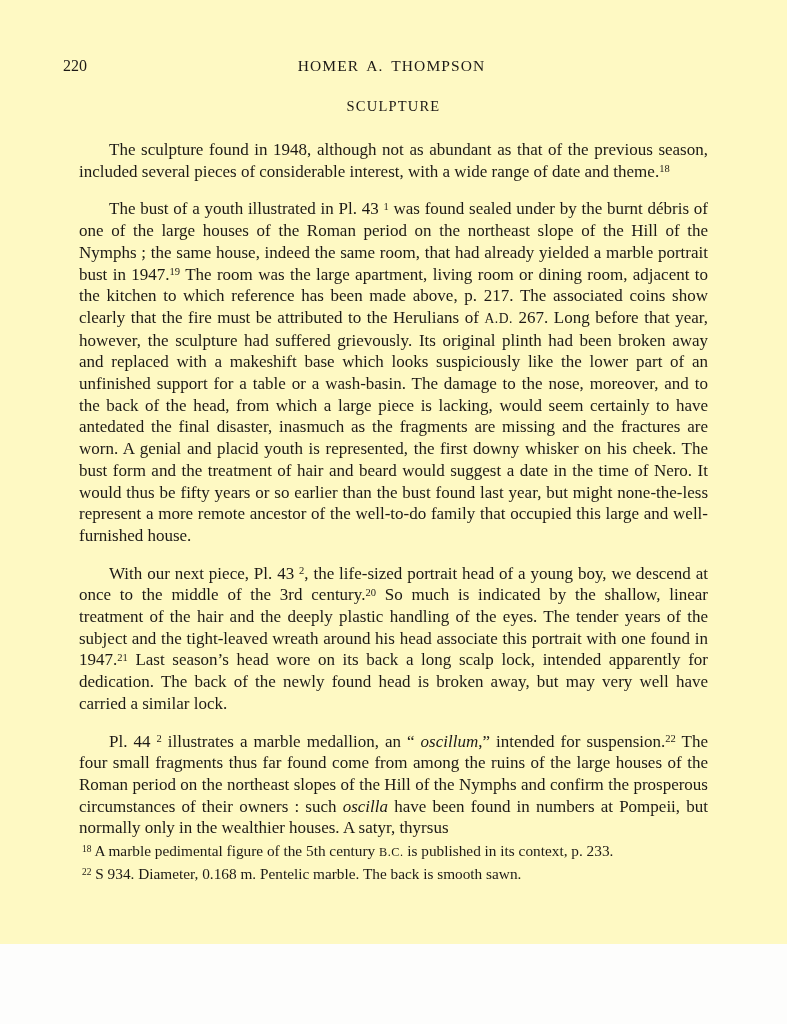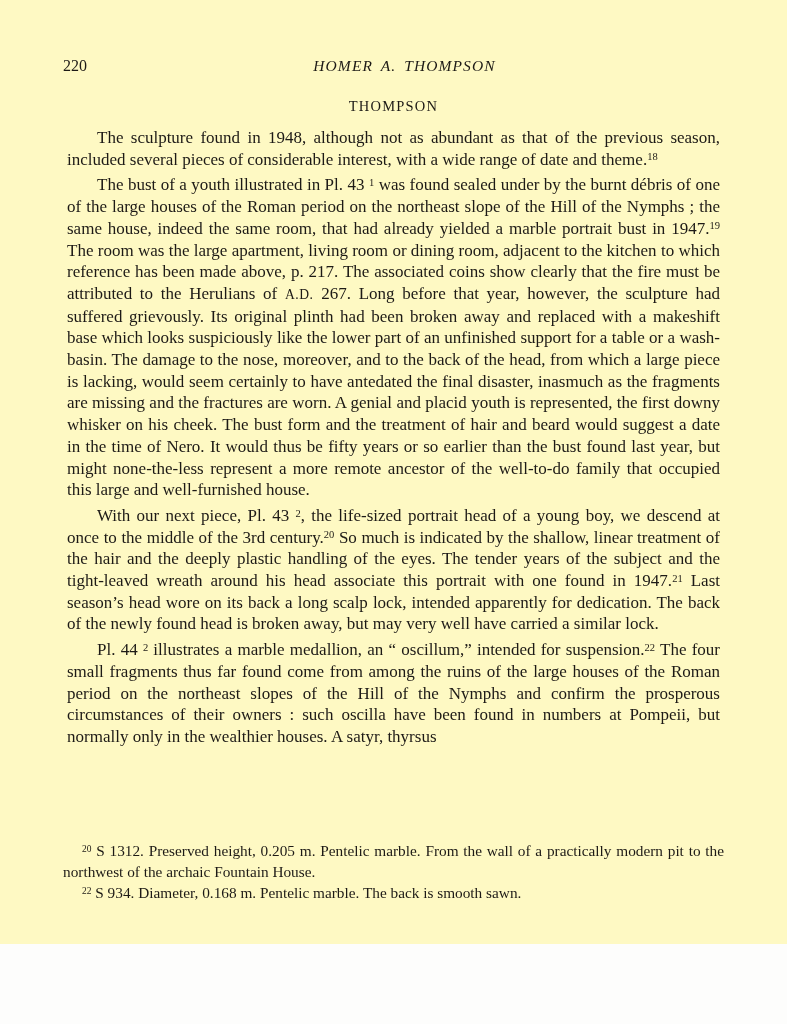--- a/index.html
+++ b/index.html
@@ -18,29 +18,28 @@
   }
   .page-number {
     position: absolute;
     left: 63px;
     top: 57px;
     font-size: 16px;
     line-height: 18px;
   }
   .running-header {
     position: absolute;
-    left: 74px;
+    left: 61px;
     top: 57px;
     width: 661px;
     text-align: center;
     font-size: 15.5px;
     line-height: 18px;
     letter-spacing: 1.1px;
     word-spacing: 3px;
-    font-style: italic;
   }
   .section-title {
     position: absolute;
     left: 63px;
     top: 98px;
     width: 661px;
     text-align: center;
     font-size: 14.5px;
     line-height: 17px;
     letter-spacing: 1.2px;
@@ -48,21 +47,21 @@
   .body-block {
     position: absolute;
     left: 63px;
     top: 123px;
     width: 661px;
     font-size: 17px;
     line-height: 21.7px;
     text-align: justify;
   }
   .body-para {
-    margin: 4px;
+    margin: 16px;
     text-indent: 30px;
   }
   .footnotes-block {
     position: absolute;
     left: 63px;
     top: 840px;
     width: 661px;
     font-size: 15.3px;
     line-height: 21px;
     text-align: justify;
@@ -71,35 +70,35 @@
     margin: 0;
     text-indent: 19px;
   }
   sup {
     font-size: 0.62em;
     line-height: 0;
     vertical-align: baseline;
     position: relative;
     top: -0.42em;
   }
-  .it { }
+  .it { font-style: italic; }
   .sc { font-size: 0.8em; letter-spacing: 0.04em; }
 </style>
 </head>
 <body>
 
 <div class="page">
   <div class="page-number">220</div>
   <div class="running-header">HOMER A. THOMPSON</div>
-  <div class="section-title">THOMPSON</div>
+  <div class="section-title">SCULPTURE</div>
 
   <div class="body-block">
       <p class="body-para"><span>The sculpture found in 1948, although not as abundant as that of the previous season, included several pieces of considerable interest, with a wide range of date and theme.</span><sup>18</sup></p>
       <p class="body-para"><span>The bust of a youth illustrated in Pl. 43 </span><sup>1</sup><span> was found sealed under by the burnt débris of one of the large houses of the Roman period on the northeast slope of the Hill of the Nymphs ; the same house, indeed the same room, that had already yielded a marble portrait bust in 1947.</span><sup>19</sup><span> The room was the large apartment, living room or dining room, adjacent to the kitchen to which reference has been made above, p. 217. The associated coins show clearly that the fire must be attributed to the Herulians of </span><span class="sc">A.D.</span><span> 267. Long before that year, however, the sculpture had suffered grievously. Its original plinth had been broken away and replaced with a makeshift base which looks suspiciously like the lower part of an unfinished support for a table or a wash-basin. The damage to the nose, moreover, and to the back of the head, from which a large piece is lacking, would seem certainly to have antedated the final disaster, inasmuch as the fragments are missing and the fractures are worn. A genial and placid youth is represented, the first downy whisker on his cheek. The bust form and the treatment of hair and beard would suggest a date in the time of Nero. It would thus be fifty years or so earlier than the bust found last year, but might none-the-less represent a more remote ancestor of the well-to-do family that occupied this large and well-furnished house.</span></p>
       <p class="body-para"><span>With our next piece, Pl. 43 </span><sup>2</sup><span>, the life-sized portrait head of a young boy, we descend at once to the middle of the 3rd century.</span><sup>20</sup><span> So much is indicated by the shallow, linear treatment of the hair and the deeply plastic handling of the eyes. The tender years of the subject and the tight-leaved wreath around his head associate this portrait with one found in 1947.</span><sup>21</sup><span> Last season’s head wore on its back a long scalp lock, intended apparently for dedication. The back of the newly found head is broken away, but may very well have carried a similar lock.</span></p>
       <p class="body-para"><span>Pl. 44 </span><sup>2</sup><span> illustrates a marble medallion, an “ </span><span class="it">oscillum</span><span>,” intended for suspension.</span><sup>22</sup><span> The four small fragments thus far found come from among the ruins of the large houses of the Roman period on the northeast slopes of the Hill of the Nymphs and confirm the prosperous circumstances of their owners : such </span><span class="it">oscilla</span><span> have been found in numbers at Pompeii, but normally only in the wealthier houses. A satyr, thyrsus</span></p>
     </div>
 
   <div class="footnotes-block">
-      <p class="footnote-para"><sup>20</sup><span> S 1312. Preserved height, 0.205 m. Pentelic marble. From the wall of a practically modern pit to the northwest of the archaic Fountain House.</span></p>
+      <p class="footnote-para"><sup>18</sup><span> A marble pedimental figure of the 5th century </span><span class="sc">B.C.</span><span> is published in its context, p. 233.</span></p>
       <p class="footnote-para"><sup>22</sup><span> S 934. Diameter, 0.168 m. Pentelic marble. The back is smooth sawn.</span></p>
     </div>
 </div>
 
 </body></html>

